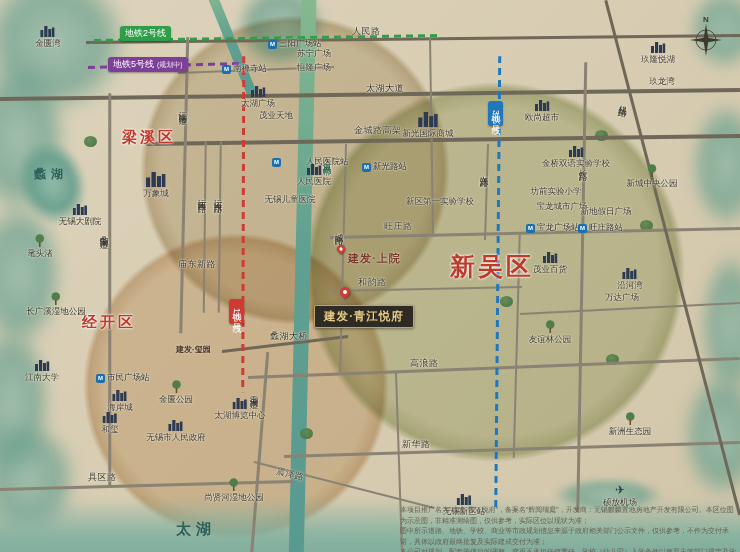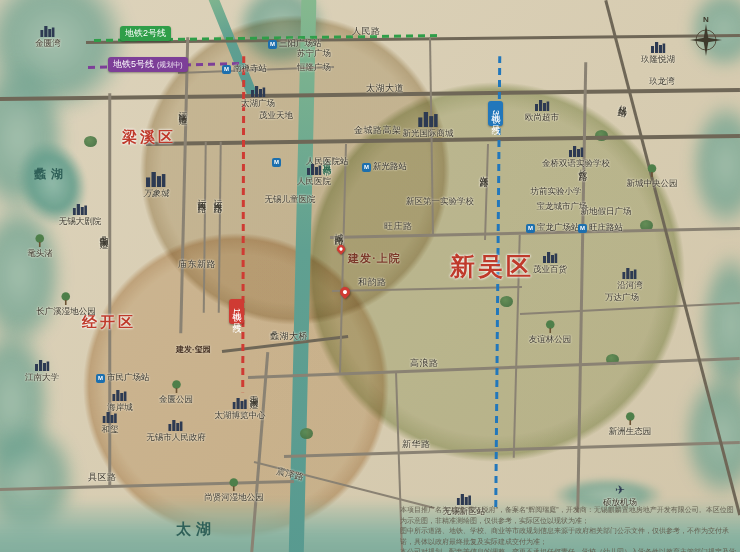--- a/index.html
+++ b/index.html
@@ -98,20 +98,21 @@
 
   <svg class="compass" width="44" height="44" viewBox="0 0 44 44">
     <circle cx="22" cy="26" r="10" fill="none" stroke="#55503f" stroke-width="1"></circle>
     <polygon points="22,10 24.6,26 22,42 19.4,26" fill="#3e3a2c"></polygon>
     <polygon points="6,26 22,23.6 38,26 22,28.4" fill="#3e3a2c"></polygon>
     <text x="22" y="8" text-anchor="middle" font-size="8" fill="#3e3a2c" font-weight="bold">N</text>
   </svg>
 
   <div class="pin" style="left:340px;top:287px;"></div>
   <div class="pin" style="left:336px;top:244px;transform:rotate(-45deg) scale(.8);"></div>
+  <div class="banner">建发·青江悦府</div>
   <div class="proj-upper">建发·上院</div>
   <div class="proj-small">建发·玺园</div>
 
   <div class="disclaimer">
     <span>本项目推广名为“建发·青江悦府”，备案名“辉阅瑞庭”，开发商：无锡麒麟置地房地产开发有限公司。本区位图为示意图，非精准测绘图，仅供参考，实际区位以现状为准；</span>
     <span>图中所示道路、地铁、学校、商业等市政规划信息来源于政府相关部门公示文件，仅供参考，不作为交付承诺，具体以政府最终批复及实际建成交付为准；</span>
     <span>本公司对规划、配套等信息的调整、变更不承担任何责任。学校（幼儿园）入学条件以教育主管部门规定及学校招生简章为准，本广告不构成入学承诺。</span>
 
   </div>
 
@@ -251,21 +252,21 @@
             <rect x="4" y="0" width="3.2" height="11"></rect>
             <rect x="8" y="3" width="3" height="8"></rect>
             <rect x="11.6" y="1.5" width="2.6" height="9.5"></rect>
           </g>
         </svg></span>
       <span class="lm-label">人民医院</span>
     </div>
     <div class="landmark" style="left: 290px; top: 194px;">
       <span class="lm-label">无锡儿童医院</span>
     </div>
-    <div class="landmark" style="left: 156px; top: 172px; font-style: italic;">
+    <div class="landmark" style="left: 156px; top: 172px;">
       <span class="lm-icon building-lg"><svg width="22" height="15" viewBox="0 0 15 11">
           <g fill="currentColor">
             <rect x="0" y="4" width="3" height="7"></rect>
             <rect x="4" y="0" width="3.2" height="11"></rect>
             <rect x="8" y="3" width="3" height="8"></rect>
             <rect x="11.6" y="1.5" width="2.6" height="9.5"></rect>
           </g>
         </svg></span>
       <span class="lm-label">万象城</span>
     </div>
@@ -280,21 +281,21 @@
         </svg></span>
       <span class="lm-label">无锡大剧院</span>
     </div>
     <div class="landmark" style="left: 40px; top: 234px;">
       <span class="lm-icon park"><svg width="11" height="13" viewBox="0 0 11 13">
           <circle cx="5.5" cy="4.5" r="4.3" fill="currentColor"></circle>
           <rect x="4.7" y="8" width="1.6" height="5" fill="#6b5334"></rect>
         </svg></span>
       <span class="lm-label">鼋头渚</span>
     </div>
-    <div class="landmark" style="left: 66px; top: 292px;">
+    <div class="landmark" style="left: 56px; top: 292px;">
       <span class="lm-icon park"><svg width="11" height="13" viewBox="0 0 11 13">
           <circle cx="5.5" cy="4.5" r="4.3" fill="currentColor"></circle>
           <rect x="4.7" y="8" width="1.6" height="5" fill="#6b5334"></rect>
         </svg></span>
       <span class="lm-label">长广溪湿地公园</span>
     </div>
     <div class="landmark" style="left: 42px; top: 360px;">
       <span class="lm-icon building"><svg width="15" height="11" viewBox="0 0 15 11">
           <g fill="currentColor">
             <rect x="0" y="4" width="3" height="7"></rect>

